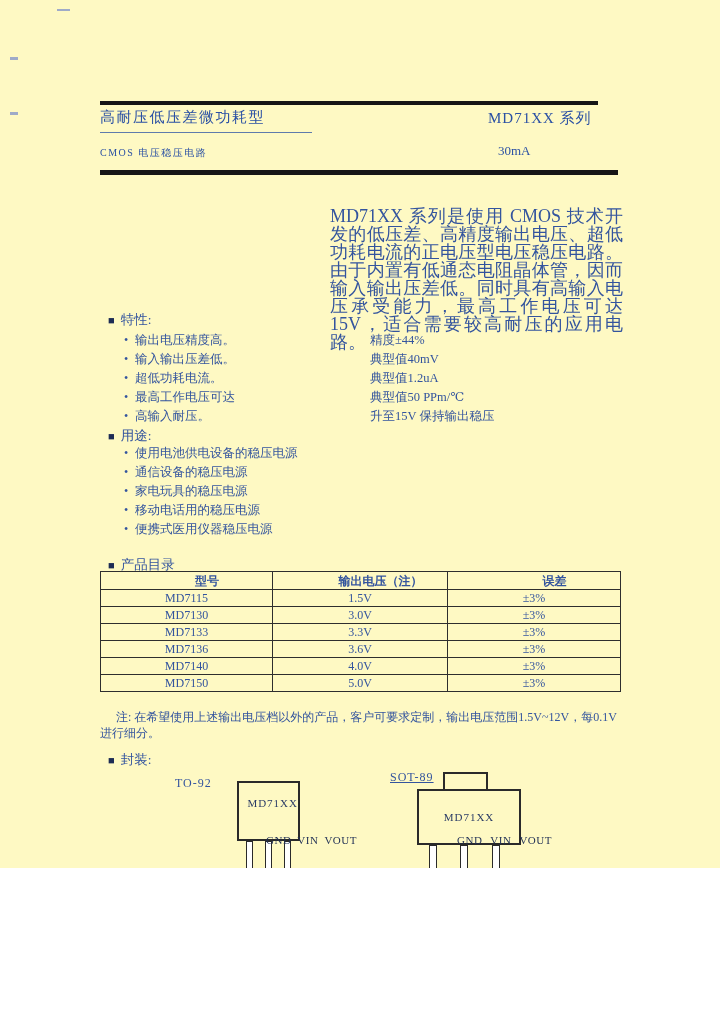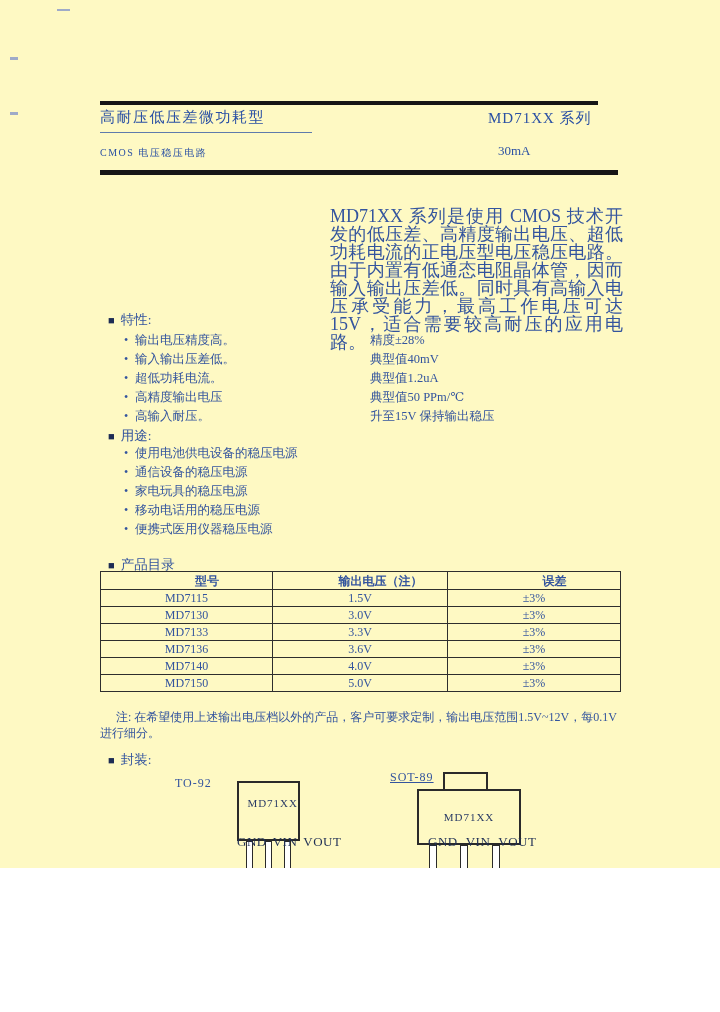--- a/index.html
+++ b/index.html
@@ -73,22 +73,22 @@
   .to92-body  { left:237px; top:781px; width:63px;  height:60px; padding-top:14px; }
   .sot89-tab  { position:absolute; left:443px; top:772px; width:45px; height:19px;
                 border:2px solid var(--drawing-line, #2a2a2a); }
   .sot89-body { left:417px; top:789px; width:104px; height:56px;
                 display:flex; align-items:center; justify-content:center; }
   .leg { position:absolute; border:1px solid var(--drawing-line, #2a2a2a); background:#fff; }
   .to92-leg  { width:7px; height:36px; top:841px; }
   .t1 { left:246px; } .t2 { left:265px; } .t3 { left:284px; }
   .sot89-leg { width:8px; height:30px; top:845px; }
   .s1 { left:429px; } .s2 { left:460px; } .s3 { left:492px; }
-  .pins-row { position:absolute; top:834px; display:flex; font-size:13px;
-              color:#1f2f55; letter-spacing:.5px; }
+  .pins-row { position:absolute; top:834px; display:flex; font-size:11px;
+              color:#1f2f55; letter-spacing:.5px;margin-left:29px; }
   .to92-pins  { left:237px; gap:6px; }
   .sot89-pins { left:428px; gap:8px; }
 
   
   .footer-ind { position:absolute; left:277px; top:930px; font-size:11px;
                 color:var(--footer-text, #44537f); letter-spacing:1px;text-align:center; }
   .footer-num { position:absolute; left:629px; top:932px; font-size:11px; color:#555; }
 </style>
 </head>
 <body>
@@ -114,35 +114,35 @@
   <div class="intro">MD71XX 系列是使用 CMOS 技术开发的低压差、高精度输出电压、超低功耗电流的正电压型电压稳压电路。由于内置有低通态电阻晶体管，因而输入输出压差低。同时具有高输入电压承受能力，最高工作电压可达 15V，适合需要较高耐压的应用电路。</div>
 
   <div class="sec features-h">
     <span class="marker">■</span>
     <span>特性:</span>
   </div>
   <div class="features-list">
     <div class="f-row">
       <span class="f-bullet">•</span>
       <span class="f-label">输出电压精度高。</span>
-      <span class="f-value">精度±28%</span>
+      <span class="f-value">精度±44%</span>
     </div>
     <div class="f-row">
       <span class="f-bullet">•</span>
       <span class="f-label">输入输出压差低。</span>
       <span class="f-value">典型值40mV</span>
     </div>
     <div class="f-row">
       <span class="f-bullet">•</span>
       <span class="f-label">超低功耗电流。</span>
       <span class="f-value">典型值1.2uA</span>
     </div>
     <div class="f-row">
       <span class="f-bullet">•</span>
-      <span class="f-label">高精度输出电压</span>
+      <span class="f-label">最高工作电压可达</span>
       <span class="f-value">典型值50 PPm/℃</span>
     </div>
     <div class="f-row">
       <span class="f-bullet">•</span>
       <span class="f-label">高输入耐压。</span>
       <span class="f-value">升至15V 保持输出稳压</span>
     </div>
   </div>
 
   <div class="sec uses-h">

